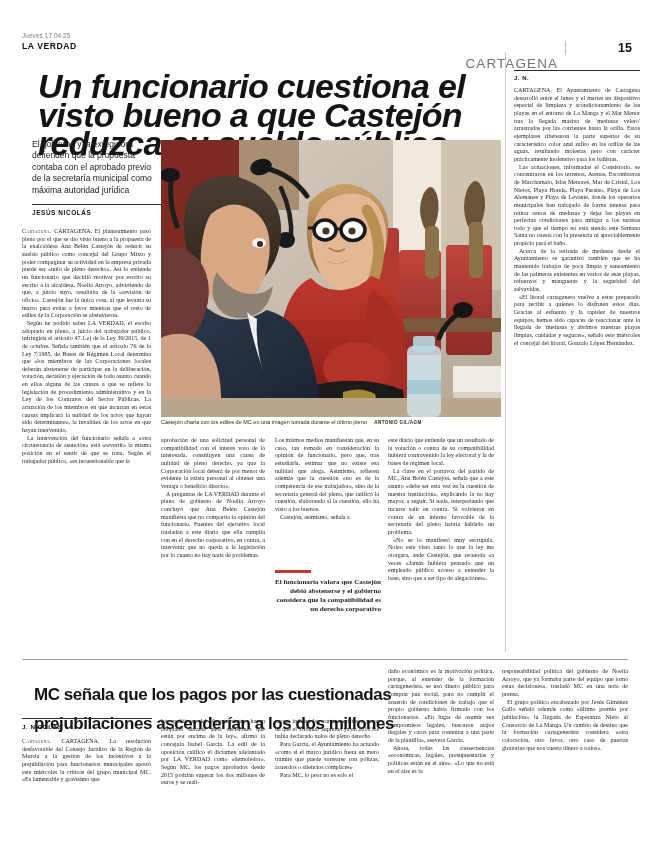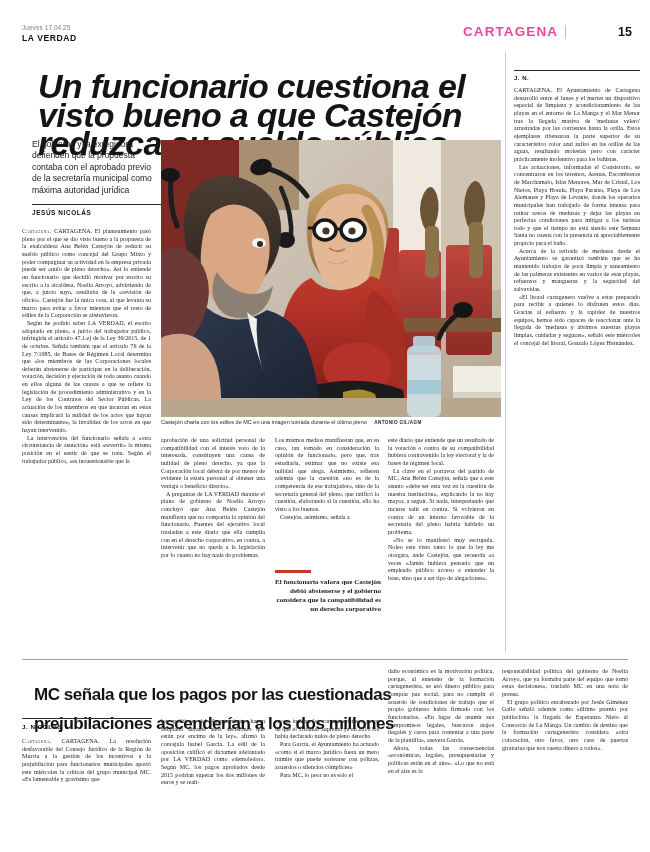--- a/index.html
+++ b/index.html
@@ -13,21 +13,21 @@
     overflow: hidden;
     position: relative;
   }
 
   
   .page-header {
     position: absolute;
     left: 22px; top: 24px; right: 18px;
     height: 28px;
   }
-  .masthead { position: absolute; left: 0; top: 0; }
+  .masthead { position: absolute; left: 0; top: 8px; }
   .masthead-date {
     font-family: "Liberation Sans", sans-serif;
     font-size: 6.4px;
     color: #7b8288;
     letter-spacing: .1px;
     line-height: 8px;
     white-space: nowrap;
   }
   .masthead-name {
     font-family: "Liberation Sans", sans-serif;
@@ -37,24 +37,25 @@
     color: #111;
     line-height: 11px;
     margin-top: 1px;
   }
   .section-head {
     position: absolute; right: 0; top: 0;
     display: flex; align-items: center; gap: 7px;
   }
   .section-name {
     font-family: "Liberation Sans", sans-serif;
-    font-weight: bold;
+    font-weight: normal;
     font-size: 13.5px;
     letter-spacing: 1.1px;
-    color: #ec4899;
+    color: #737373;
+    margin-top: 32px;
   }
   .section-sep { width: 1px; height: 14px; background: #b7c0c8; }
   .section-page {
     font-family: "Liberation Sans", sans-serif;
     font-weight: bold;
     font-size: 12.5px;
     color: #111;
     margin-left: 45px;
   }
 

